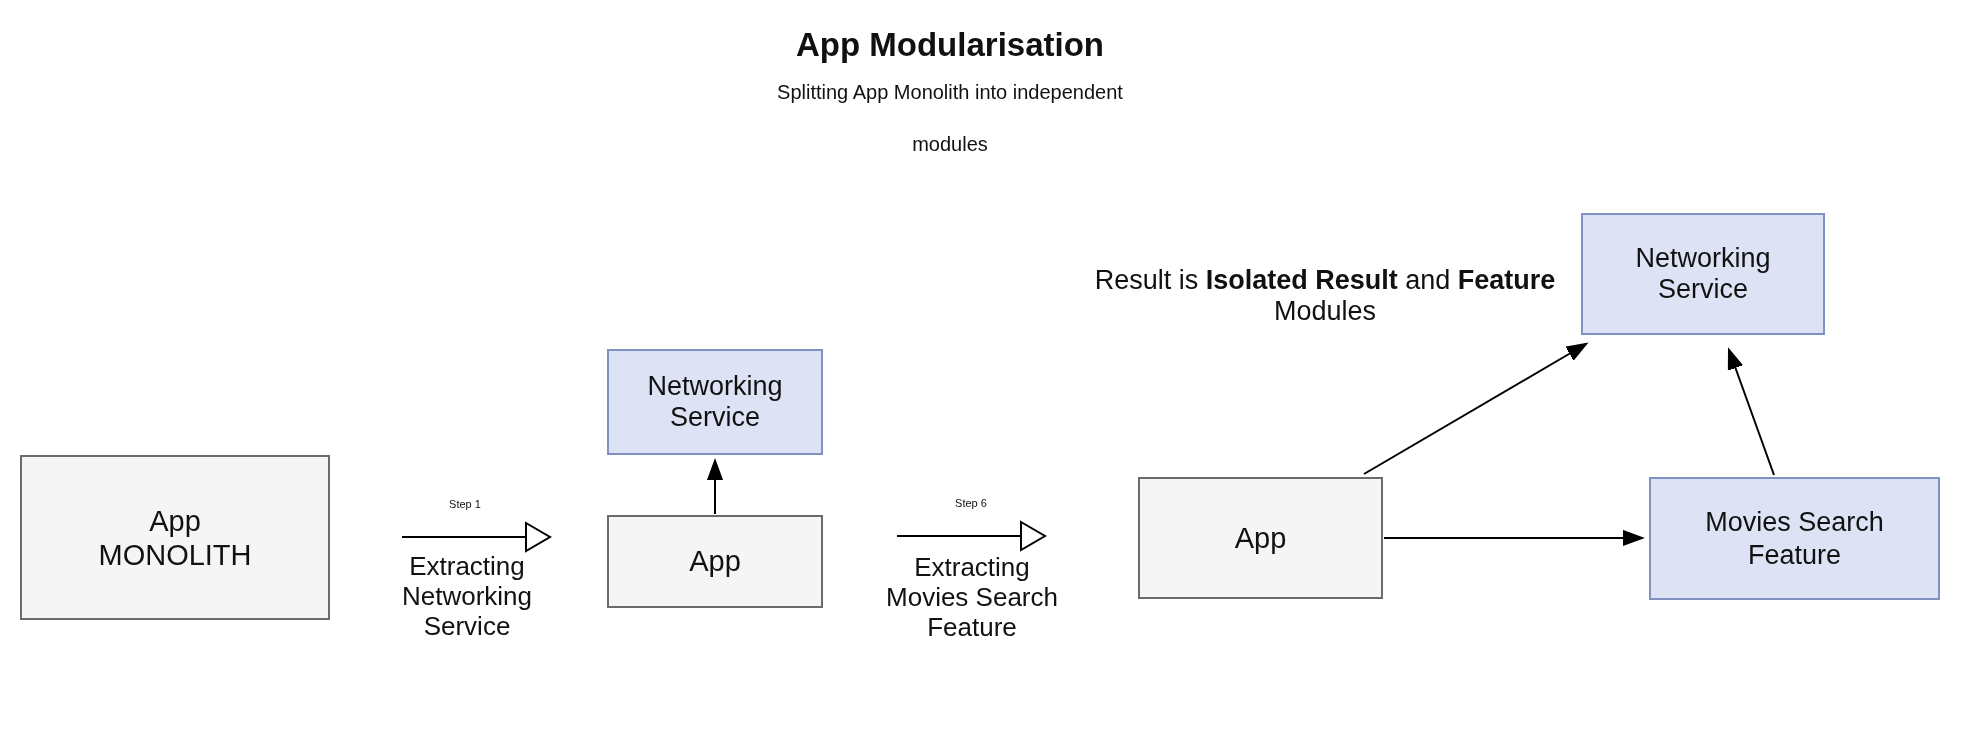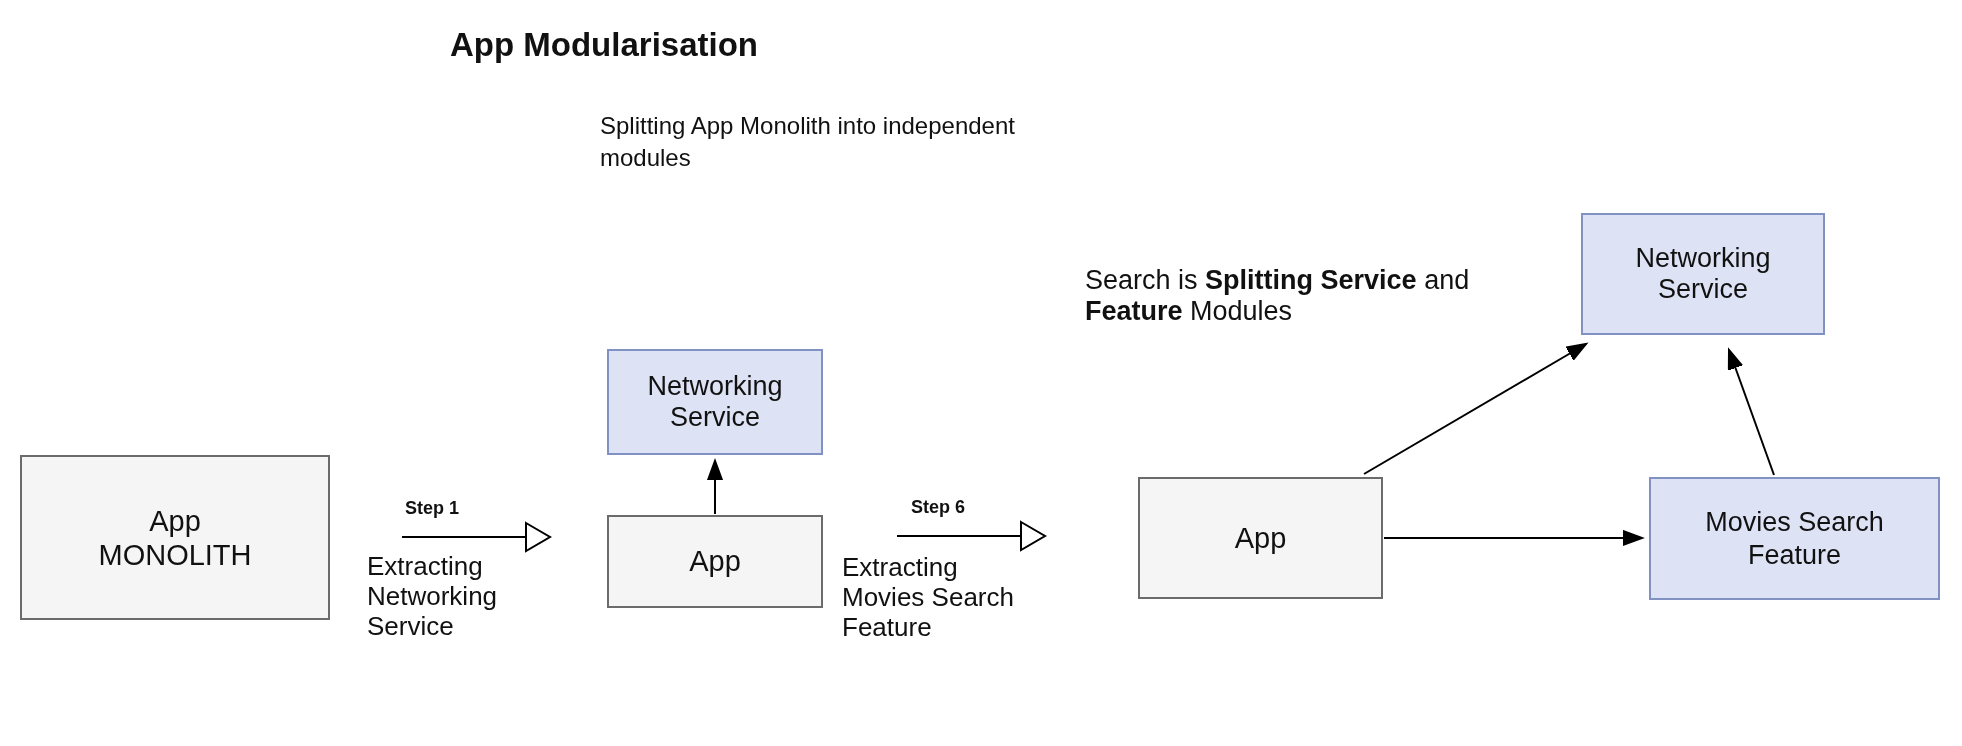--- a/index.html
+++ b/index.html
@@ -18,29 +18,29 @@
   }
   .canvas {
     position: relative;
     width: 1962px;
     height: 746px;
     background: var(--bg);
     overflow: hidden;
   }
   .abs { position: absolute; }
   .pre { white-space: pre-line; }
-  .center { }
+  .center { text-align: center; }
 
   .title {
     left: 450px; top: 26px; width: 1000px;
     font-size: 33px; font-weight: bold; line-height: 38px;
   }
   .subtitle {
     left: 600px; top: 66px; width: 700px;
-    font-size: 24px; line-height: 32px; margin-top: 44px;
+    font-size: 20px; line-height: 52px;
   }
 
   .node {
     display: flex; align-items: center; justify-content: center;
     text-align: center;
     line-height: 31px;
   }
   .node.gray {
     background: var(--gray-fill);
     border: 2px solid var(--gray-border);
@@ -51,21 +51,21 @@
   }
 
   .box-monolith { left: 20px;  top: 455px; width: 310px; height: 165px; font-size: 29px; line-height: 34px; }
   .box-ns-mid   { left: 607px; top: 349px; width: 216px; height: 106px; font-size: 27px; }
   .box-app-mid  { left: 607px; top: 515px; width: 216px; height: 93px;  font-size: 29px; }
   .box-app-right{ left: 1138px;top: 477px; width: 245px; height: 122px; font-size: 29px; }
   .box-ns-right { left: 1581px;top: 213px; width: 244px; height: 122px; font-size: 27px; }
   .box-msf      { left: 1649px;top: 477px; width: 291px; height: 123px; font-size: 27px; line-height: 33px; }
 
   .step-label {
-    font-size: 18px; font-weight: bold;
+    font-size: 11px; font-weight: normal;
   }
   .step1-label { left: 405px; top: 498px; width: 120px; }
   .step2-label { left: 911px; top: 497px; width: 120px; }
   .step-desc {
     font-size: 26px; line-height: 30px;
   }
   .step1-desc { left: 367px; top: 551px; width: 200px; }
   .step2-desc { left: 842px; top: 552px; width: 260px; }
 
   .result-note {
@@ -140,21 +140,21 @@
   <div class="abs node gray box-app-mid">
     <span>App</span>
   </div>
 
   <div class="abs step-label step2-label center">Step 6</div>
   <div class="abs step-desc step2-desc center pre">Extracting
 Movies Search
 Feature</div>
 
   <div class="abs result-note center">
-    <span>Search is </span><b>Splitting Service</b><span> and </span><b>Feature</b><span> Modules</span>
+    <span>Result is </span><b>Isolated Result</b><span> and </span><b>Feature</b><span> Modules</span>
   </div>
 
   <div class="abs node gray box-app-right">
     <span>App</span>
   </div>
   <div class="abs node blue box-ns-right">
     <span class="pre">Networking
 Service</span>
   </div>
   <div class="abs node blue box-msf">

